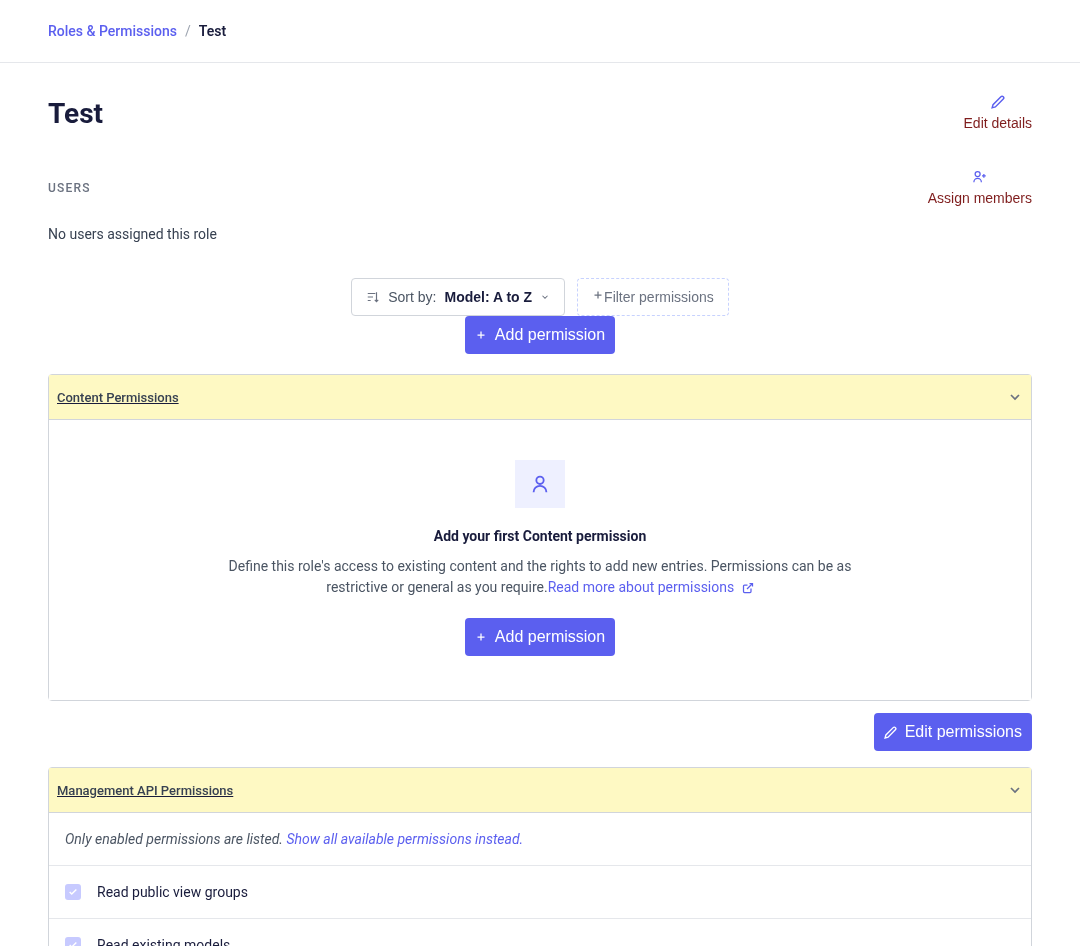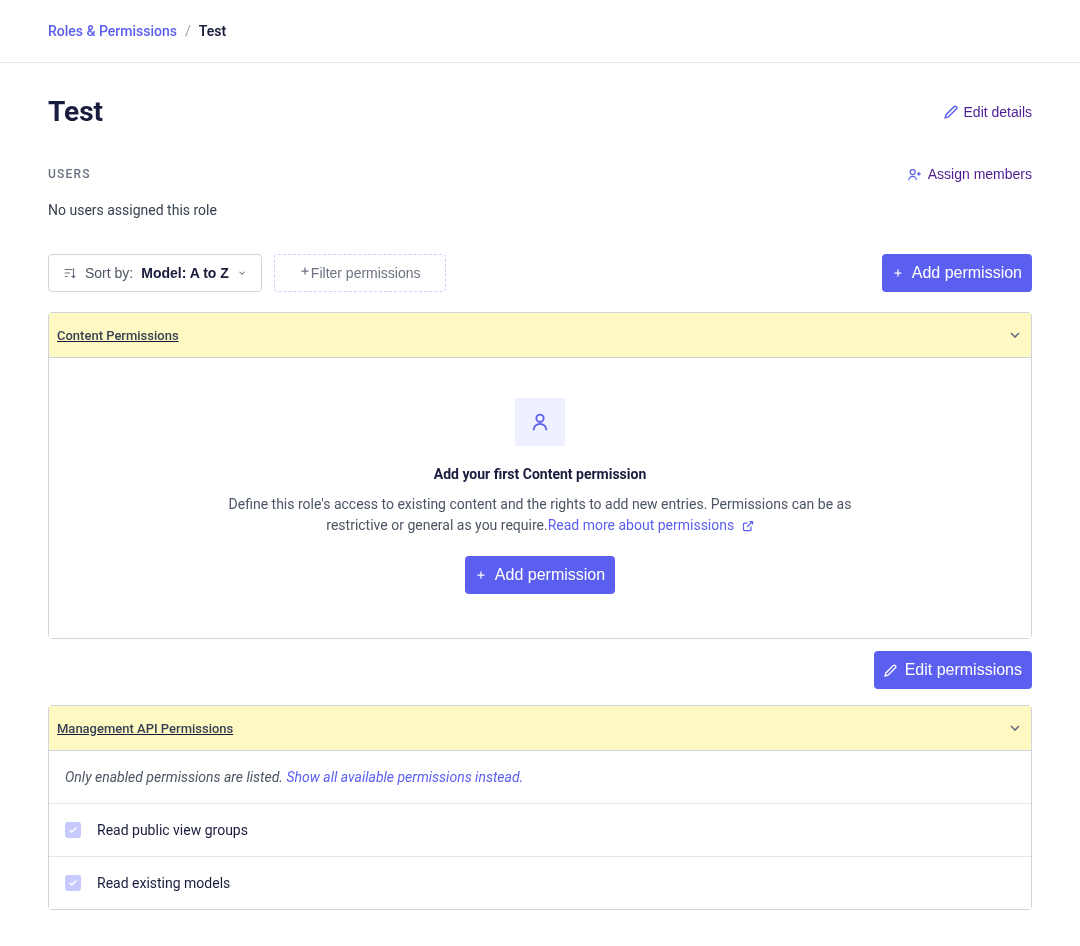--- a/index.html
+++ b/index.html
@@ -46,26 +46,27 @@
     }
     .page-title {
       font-size: 28px;
       font-weight: 700;
       color: #191c3c;
     }
     .icon-btn {
       display: inline-flex;
       align-items: center;
       gap: 6px;
-      color: #4c1d95;
+      color: #7f1d1d;
       font-size: 14px;
       font-weight: 500;
       background: none;
       border: none;
       cursor: pointer;
+      flex-direction: column;
     }
     .section-header {
       display: flex;
       justify-content: space-between;
       align-items: center;
       margin-bottom: 20px;
     }
     .section-label {
       color: #6b7280;
       font-size: 12px;
@@ -75,20 +76,21 @@
     .no-users-text {
       color: #374151;
       font-size: 14px;
       margin-bottom: 36px;
     }
     .toolbar-row {
       display: flex;
       justify-content: space-between;
       align-items: center;
       margin-bottom: 20px;
+      flex-direction: column;
     }
     .toolbar-left {
       display: flex;
       gap: 12px;
     }
     .sort-btn {
       display: inline-flex;
       align-items: center;
       gap: 8px;
       padding: 10px 14px;
@@ -100,21 +102,21 @@
       cursor: pointer;
     }
     .sort-btn .sort-value {
       font-weight: 600;
       color: #191c3c;
     }
     .filter-btn {
       display: inline-flex;
       align-items: flex-start;
       gap: 0;
-      padding: 10px 24px;
+      padding: 10px 14px;
       border: 1px dashed #c7d2fe;
       border-radius: 4px;
       background: #ffffff;
       color: #6b7280;
       font-size: 14px;
       cursor: pointer;
     }
     .primary-btn {
       display: inline-flex;
       align-items: center;

